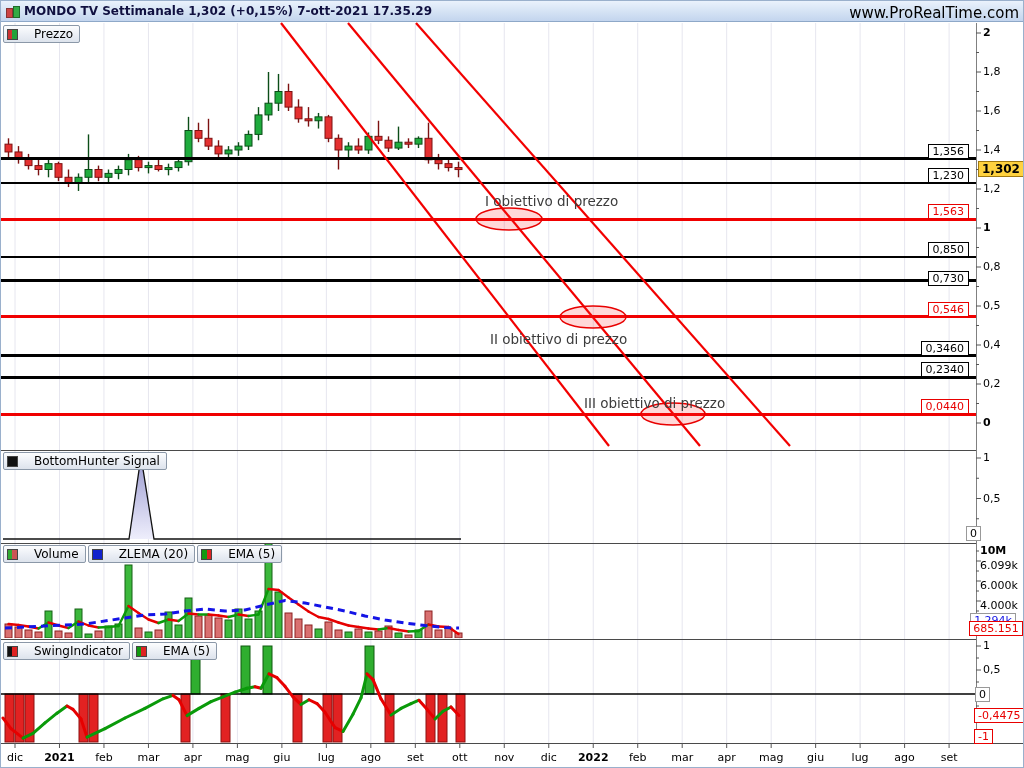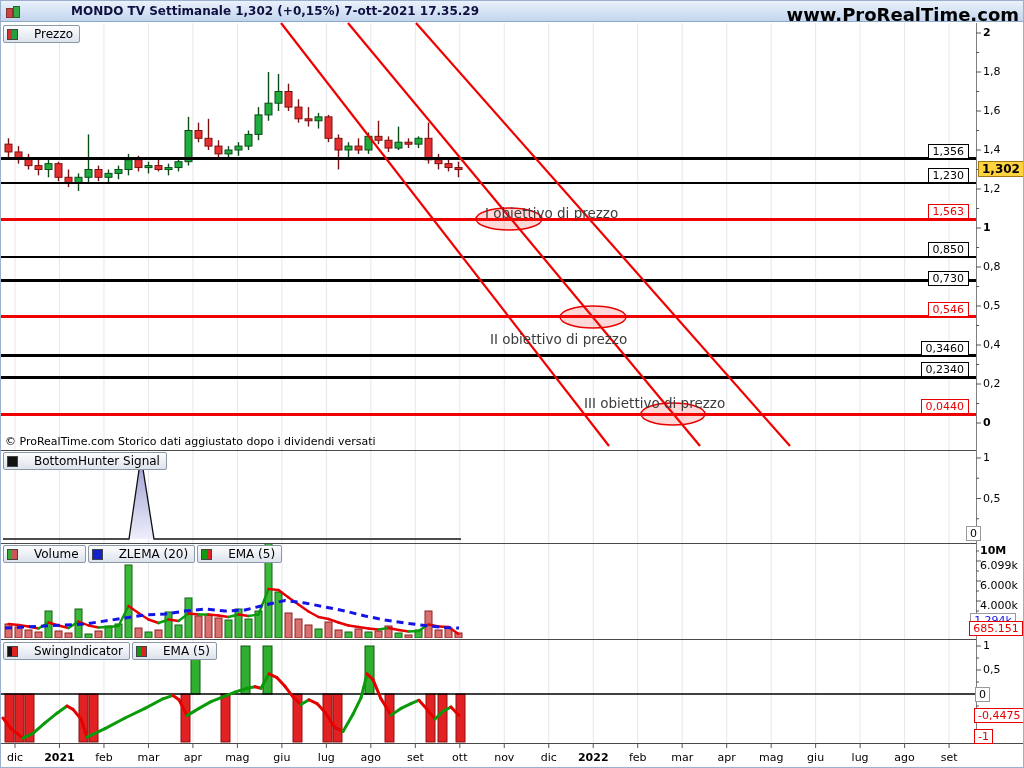--- a/index.html
+++ b/index.html
@@ -5,22 +5,22 @@
   html,body{margin:0;padding:0;background:#fff;}
   #app{position:relative;width:1024px;height:768px;font-family:"DejaVu Sans","Liberation Sans",sans-serif;
        overflow:hidden;background:#fff;border:1px solid #9ab0cc;box-sizing:border-box;}
   
   #titlebar{position:absolute;left:0;top:0;width:1024px;height:21px;
     background:linear-gradient(180deg,#eaf2fc 0%,#d4e2f4 55%,#c3d5ee 100%);
     border-bottom:1px solid #8ea8c8;display:flex;align-items:center;box-sizing:border-box;}
   #tb-icon{width:14px;height:13px;margin:0 5px 0 4px;position:relative;}
   #tb-icon .c1{position:absolute;left:1px;top:3px;width:5px;height:8px;background:#cc4444;border:1px solid #883333;}
   #tb-icon .c2{position:absolute;left:8px;top:1px;width:5px;height:10px;background:#33aa44;border:1px solid #1d6b2a;}
-  #tb-title{font-size:12px;font-weight:bold;color:#101040;letter-spacing:0px;margin-left:47px;}
-  #tb-site{position:absolute;right:6px;top:3px;font-size:18px;font-weight:bold;color:#000;}
+  #tb-title{font-size:12px;font-weight:bold;color:#101040;letter-spacing:0px;}
+  #tb-site{position:absolute;right:6px;top:3px;font-size:15px;font-weight:normal;color:#000;}
   svg{position:absolute;left:0;top:0;}
   #ov{position:absolute;left:0;top:0;width:1024px;height:768px;pointer-events:none;}
   
   .legend-btn{position:absolute;display:inline-flex;align-items:center;gap:16px;
     background:linear-gradient(180deg,#fcfdfe 0%,#e9edf4 60%,#dde3ec 100%);
     border:1px solid #8b98a8;border-radius:2px;padding:1px 6px 1px 3px;font-size:12px;color:#000;height:14px;white-space:nowrap;}
   .legend-row{position:absolute;display:flex;gap:2px;}
   .legend-row .legend-btn{position:static;}
   .ic{display:inline-block;width:11px;height:11px;border:1px solid #444;box-sizing:border-box;}
   .ic-prezzo{background:linear-gradient(90deg,#cc3333 0 45%,#22a23a 45% 100%);}
@@ -469,21 +469,21 @@
       <div class="lvl red" style="top:300.53px">0,546</div>
       <div class="lvl" style="top:339.53px">0,3460</div>
       <div class="lvl" style="top:361.37px">0,2340</div>
       <div class="lvl red" style="top:398.42px">0,0440</div>
       <div class="vbox" style="left:965px;top:525px;color:#000">0</div>
       <div class="vbox" style="right:9px;top:612px;color:#1414e6;border-color:#999">1.294k</div>
       <div class="vbox" style="right:2px;top:620px;color:#e80000;border-color:#e80000;width:46px;text-align:center">685.151</div>
       <div class="vbox" style="left:974px;top:686px;color:#000">0</div>
       <div class="vbox" style="left:973px;top:707px;color:#e80000;border-color:#e80000">-0,4475</div>
       <div class="vbox" style="left:973px;top:728px;color:#e80000;border-color:#e80000">-1</div>
-      <div class="ann" style="left:484px;top:204px">I obiettivo di prezzo</div>
+      <div class="ann" style="left:484px;top:192px">I obiettivo di prezzo</div>
       <div class="ann" style="left:489px;top:330px">II obiettivo di prezzo</div>
       <div class="ann" style="left:583px;top:394px">III obiettivo di prezzo</div>
       <div class="xlab" style="left:-8px;top:750px">dic</div>
       <div class="xlab b" style="left:36.48px;top:750px">2021</div>
       <div class="xlab" style="left:80.96px;top:750px">feb</div>
       <div class="xlab" style="left:125.44px;top:750px">mar</div>
       <div class="xlab" style="left:169.92px;top:750px">apr</div>
       <div class="xlab" style="left:214.39999999999998px;top:750px">mag</div>
       <div class="xlab" style="left:258.88px;top:750px">giu</div>
       <div class="xlab" style="left:303.35999999999996px;top:750px">lug</div>
@@ -501,21 +501,20 @@
       <div class="xlab" style="left:837.1199999999999px;top:750px">lug</div>
       <div class="xlab" style="left:881.5999999999999px;top:750px">ago</div>
       <div class="xlab" style="left:926.0799999999999px;top:750px">set</div>
     </div>
 
   <div class="legend-btn" style="left:2px;top:24px">
     <span class="ic ic-prezzo"></span>
     <span>Prezzo</span>
   </div>
 
-  <div id="copyright">© ProRealTime.com  Storico dati aggiustato dopo i dividendi versati</div>
 
   <div class="legend-btn" style="left:2px;top:451px">
     <span class="ic ic-bh"></span>
     <span>BottomHunter Signal</span>
   </div>
 
   <div class="legend-row" style="left:2px;top:544px">
     <div class="legend-btn">
       <span class="ic ic-vol"></span>
       <span>Volume</span>

